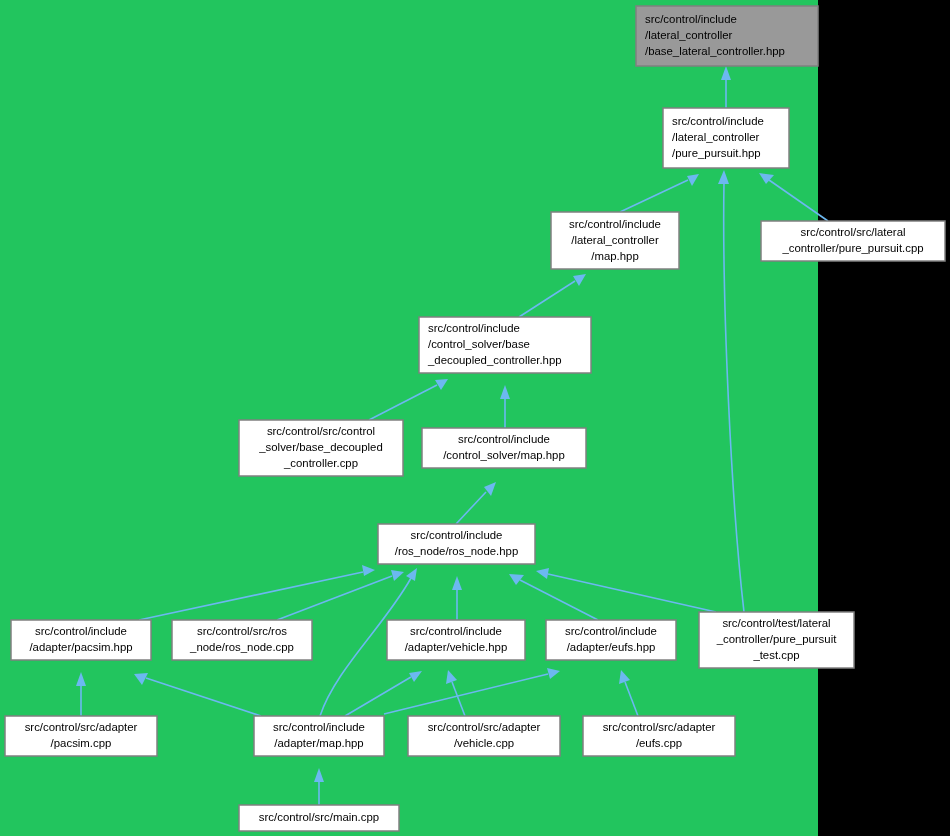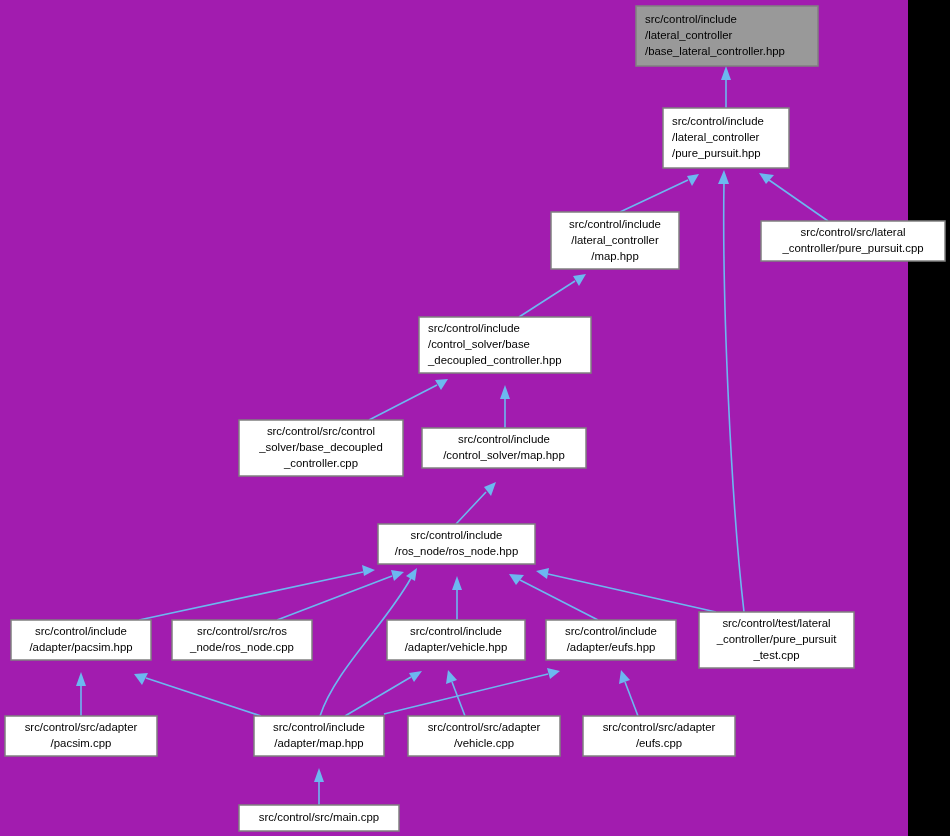--- a/index.html
+++ b/index.html
@@ -8,23 +8,23 @@
     background: #000000;
   }
   body {
     width: 950px;
     height: 836px;
     font-family: "Liberation Sans", sans-serif;
     overflow: hidden;
   }
   #graph-root {
     position: relative;
-    width: 908px;
+    width: 818px;
     height: 836px;
-    background: #a21caf;
+    background: #22c55e;
   }
   svg#dep-graph {
     display: block;
     width: 950px;
     height: 836px;
   }
   .node-box {
     stroke-width: 1.5;
   }
   .node-label {

